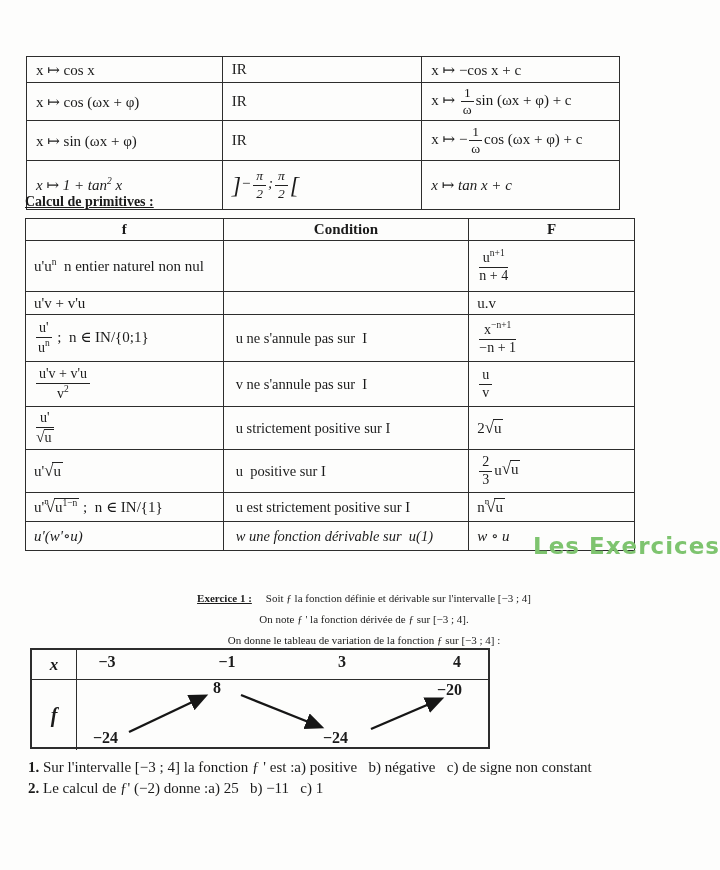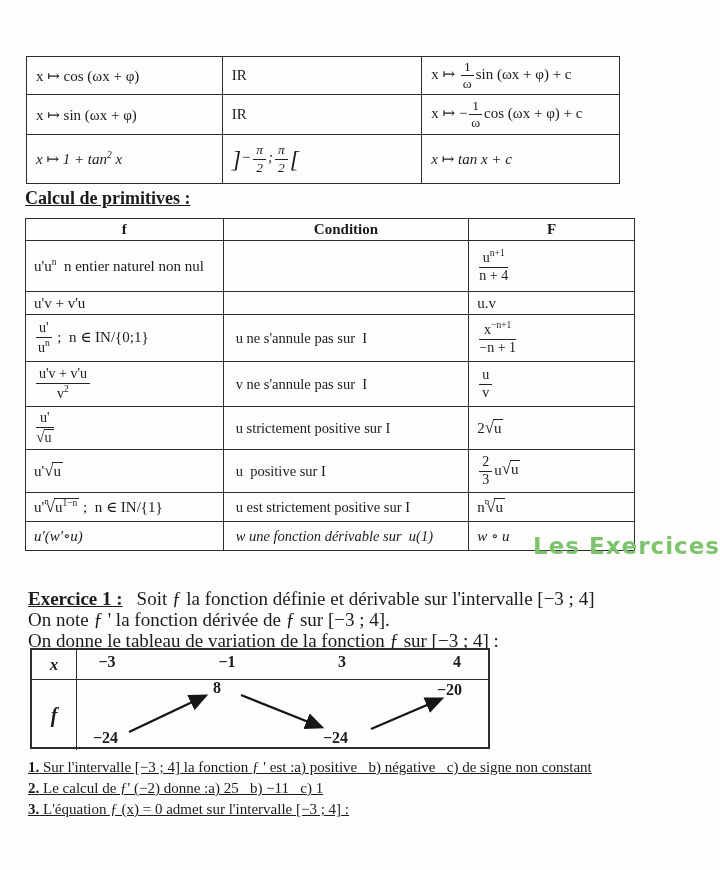--- a/index.html
+++ b/index.html
@@ -26,22 +26,22 @@
   table.trig td { border:1.7px solid #2d2d2d; padding:1px 9px; vertical-align:middle; }
   table.trig tr.r1 td { height:23px; }
   table.trig tr.r2 td { height:35px; }
   table.trig tr.r3 td { height:37px;margin-left:24px; }
   table.trig tr.r4 td { height:46px;font-style:italic; }
   table.trig .frac { font-size:13.5px; }
   .bigbr { font-size:24px; font-weight:400; vertical-align:middle; line-height:1; }
 
   
   .prim-heading {
-    position:absolute; left:25px; top:188px;
-    font-weight:bold; text-decoration:underline; font-size:18px;
+    position:absolute; left:25px; top:194px;
+    font-weight:bold; text-decoration:underline; font-size:14px;
   }
 
   
   table.prim { position:absolute; left:25px; top:218px; width:610px; border-collapse:collapse; font-size:15px; }
   table.prim th, table.prim td { border:1.7px solid #2d2d2d; padding:1px 8px; vertical-align:middle; }
   table.prim th { font-size:15px; text-align:center; height:19px; font-weight:bold; }
   table.prim .frac { font-size:14px; }
   table.prim tr.p1 td { height:48px; }
   table.prim tr.p2 td { height:20px; }
   table.prim tr.p3 td { height:44px; }
@@ -52,56 +52,61 @@
   table.prim tr.p8 td { height:26px;font-style:italic; }
   table.prim td.cond { font-size:14.5px; padding-left:12px; }
 
   
   .ex-title {
     position:absolute; left:0; top:533px; width:100%; text-align:right;
     font-family:"DejaVu Sans",sans-serif; font-size:23px; letter-spacing:1px;font-weight:bold;
   }
 
   
-  .ex1 { position:absolute; left:28px; top:588px; width:672px; font-size:19px; line-height:21px; }
+  .ex1 { position:absolute; left:28px; top:588px; width:672px; font-size:11px; line-height:21px;text-align:center; }
   .ex1 .lbl { font-weight:bold; text-decoration:underline; margin-right:14px; }
 
   
   .vt { position:absolute; left:30px; top:648px; width:460px; height:101px;
         border:2px solid #2d2d2d; box-sizing:border-box;
         display:grid; grid-template-columns:45px 1fr; grid-template-rows:30px 1fr; }
   .vt-xlabel, .vt-flabel { border-right:1.7px solid #2d2d2d; display:flex; align-items:center; justify-content:center;
         font-style:italic; font-weight:bold; }
   .vt-xlabel { border-bottom:1.7px solid #2d2d2d; font-size:17px; }
   .vt-flabel { font-size:20px; }
   .vt-xvals { border-bottom:1.7px solid #2d2d2d; position:relative; }
   .vt-xvals span { position:absolute; top:3px; transform:translateX(-50%); font-weight:bold; font-size:16px; }
   .vt-canvas { position:relative; }
   .vt-canvas .fv { position:absolute; font-weight:bold; font-size:16px; }
   .fv0 { left:16px; bottom:3px; }
   .fv1 { left:136px; top:-1px; }
   .fv2 { left:246px; bottom:3px; }
   .fv3 { left:360px; top:1px; }
 
   
-  .questions { position:absolute; left:28px; top:757px; width:678px; font-size:15px; line-height:21px;text-decoration:underline; }
+  .questions { position:absolute; left:28px; top:757px; width:678px; font-size:15px; line-height:21px; }
   .qnum { font-weight:bold; }
 </style>
 </head>
 <body>
 
 <div class="page">
 
   <table class="trig">
     <colgroup>
         <col style="width:196px">
         <col style="width:200px">
         <col style="width:198px">
       </colgroup>
     <tbody>
+        <tr class="r1">
+      <td>x ↦ cos x</td>
+      <td>IR</td>
+      <td>x ↦ −cos x + c</td>
+    </tr>
     <tr class="r2">
       <td>x ↦ cos (ωx + φ)</td>
       <td>IR</td>
       <td><span>x ↦ </span><span class="frac"><span class="num">1</span><span class="den">ω</span></span><span>sin (ωx + φ) + c</span></td>
     </tr>
     <tr class="r3">
       <td>x ↦ sin (ωx + φ)</td>
       <td>IR</td>
       <td><span>x ↦ −</span><span class="frac"><span class="num">1</span><span class="den">ω</span></span><span>cos (ωx + φ) + c</span></td>
     </tr>
@@ -205,16 +210,15 @@
       <span class="fv fv0">−24</span>
       <span class="fv fv1">8</span>
       <span class="fv fv2">−24</span>
       <span class="fv fv3">−20</span>
     </div>
   </div>
 
   <div class="questions">
     <div><span class="qnum">1.</span><span class="pw"> Sur l'intervalle [−3 ; 4] la fonction ƒ ' est :a) positive   b) négative   c) de signe non constant</span></div>
     <div><span class="qnum">2.</span><span class="pw"> Le calcul de ƒ' (−2) donne :a) 25   b) −11   c) 1</span></div>
-    <div><span class="qnum">3.</span><span class="pw"> L'équation ƒ (x) = 0 admet sur l'intervalle [−3 ; 4] :</span></div>
   </div>
 
 </div>
 
 </body></html>

